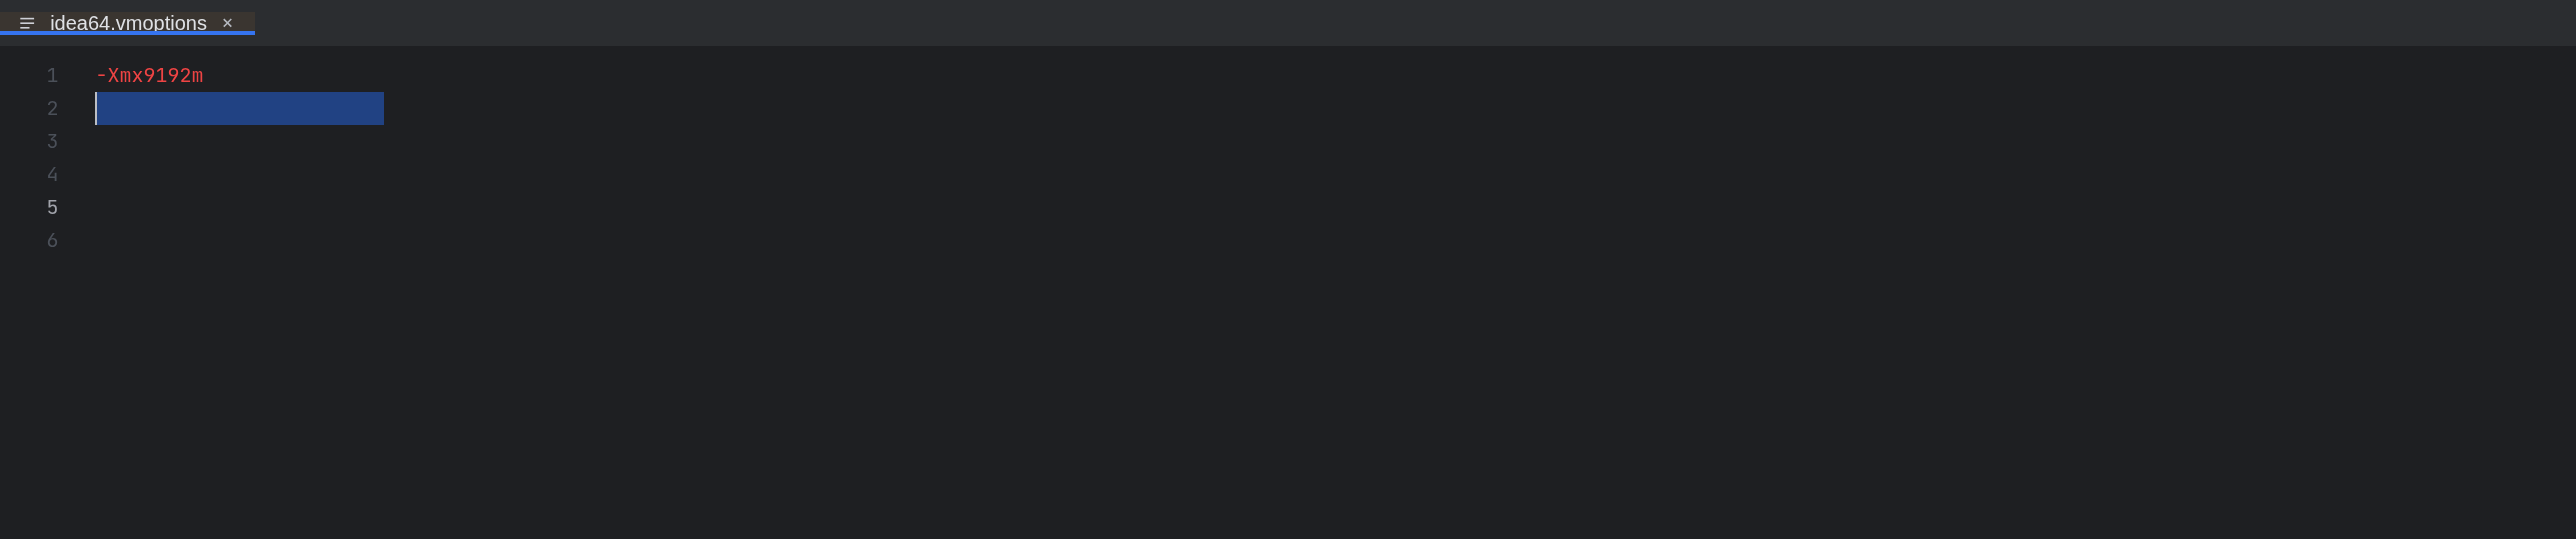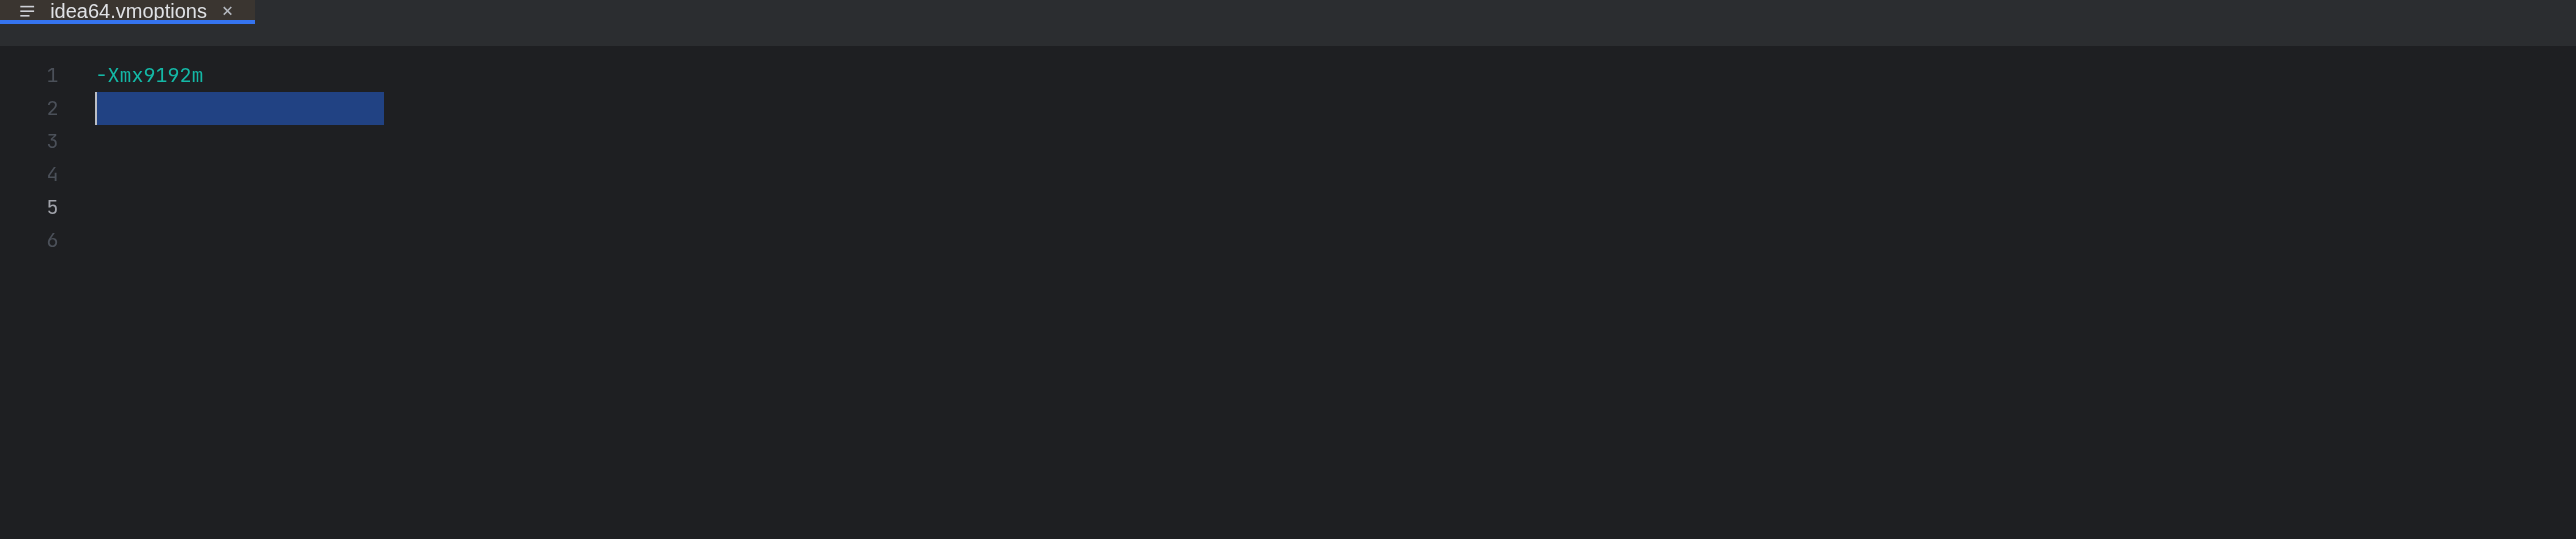--- a/index.html
+++ b/index.html
@@ -7,21 +7,21 @@
     width: 2576px;
     height: 540px;
     background: #1e1f22;
     font-family: "JetBrains Mono", "Consolas", "Menlo", monospace;
     overflow: hidden;
     color: #bcbec4;
   }
   .tabbar {
     height: 47px;
     display: flex;
-    align-items: flex-start;
+    align-items: center;
     background: #2b2d30;
     border-bottom: 0.8px solid #1e1f22;
   }
   .tab {
     display: flex;
     align-items: center;
     gap: 13.4px;
     padding: 0 20px 0 18.4px;
     background: #3a3530;
     position: relative;
@@ -68,21 +68,21 @@
     flex: 1;
     padding-top: 11.7px;
     position: relative;
     font-size: 20px;
   }
   .code .line {
     height: 33px;
     line-height: 33px;
     white-space: pre;
     padding-left: 13.4px;
-    color: #14b8a6;
+    color: #ef4444;
     position: relative;
   }
   .code .sel {
     position: absolute;
     left: 13.4px;
     top: 0;
     height: 33px;
     background: #214283;
     z-index: 0;
   }

